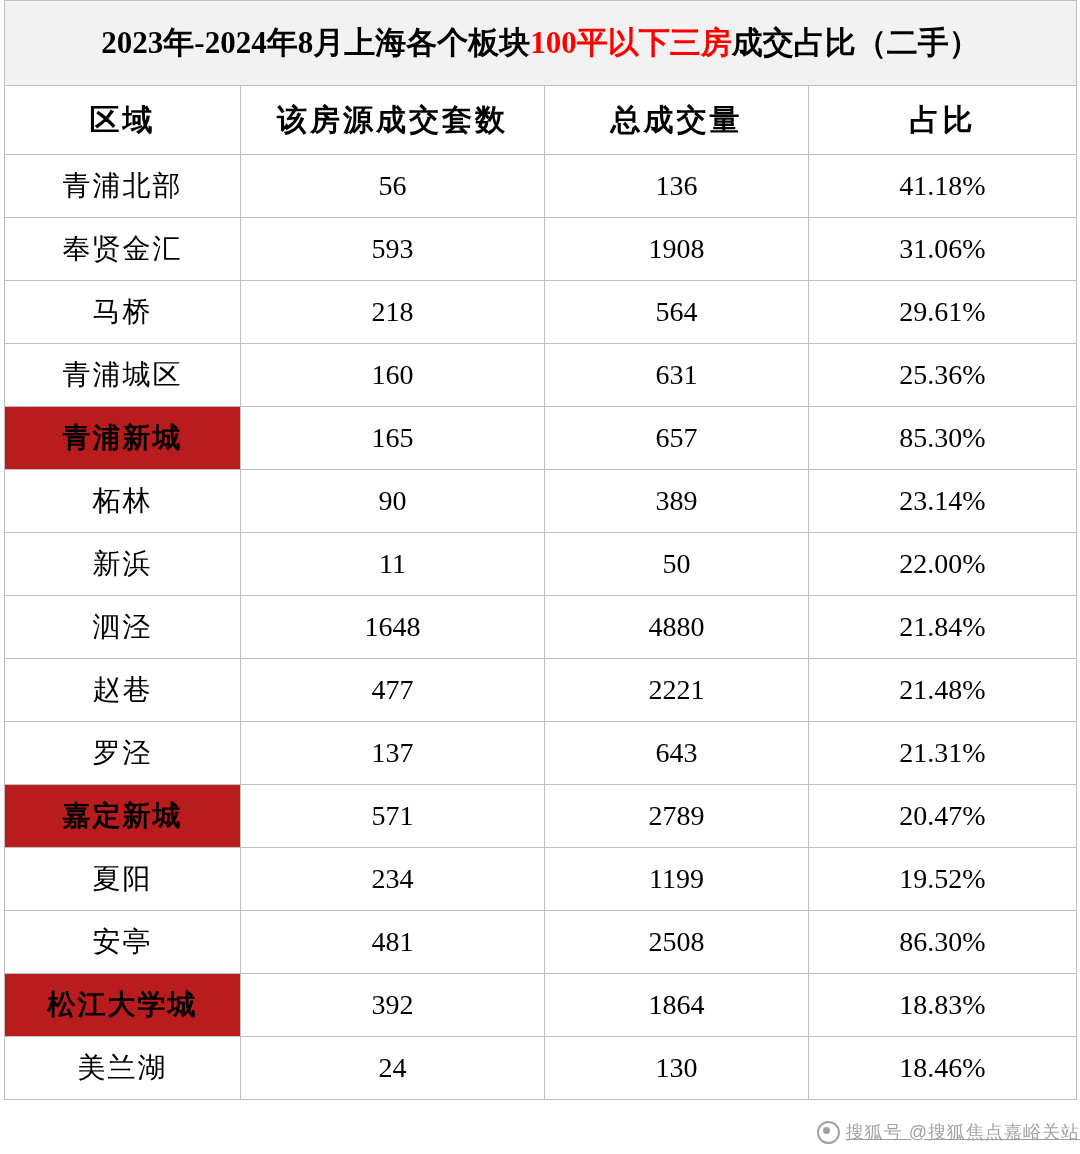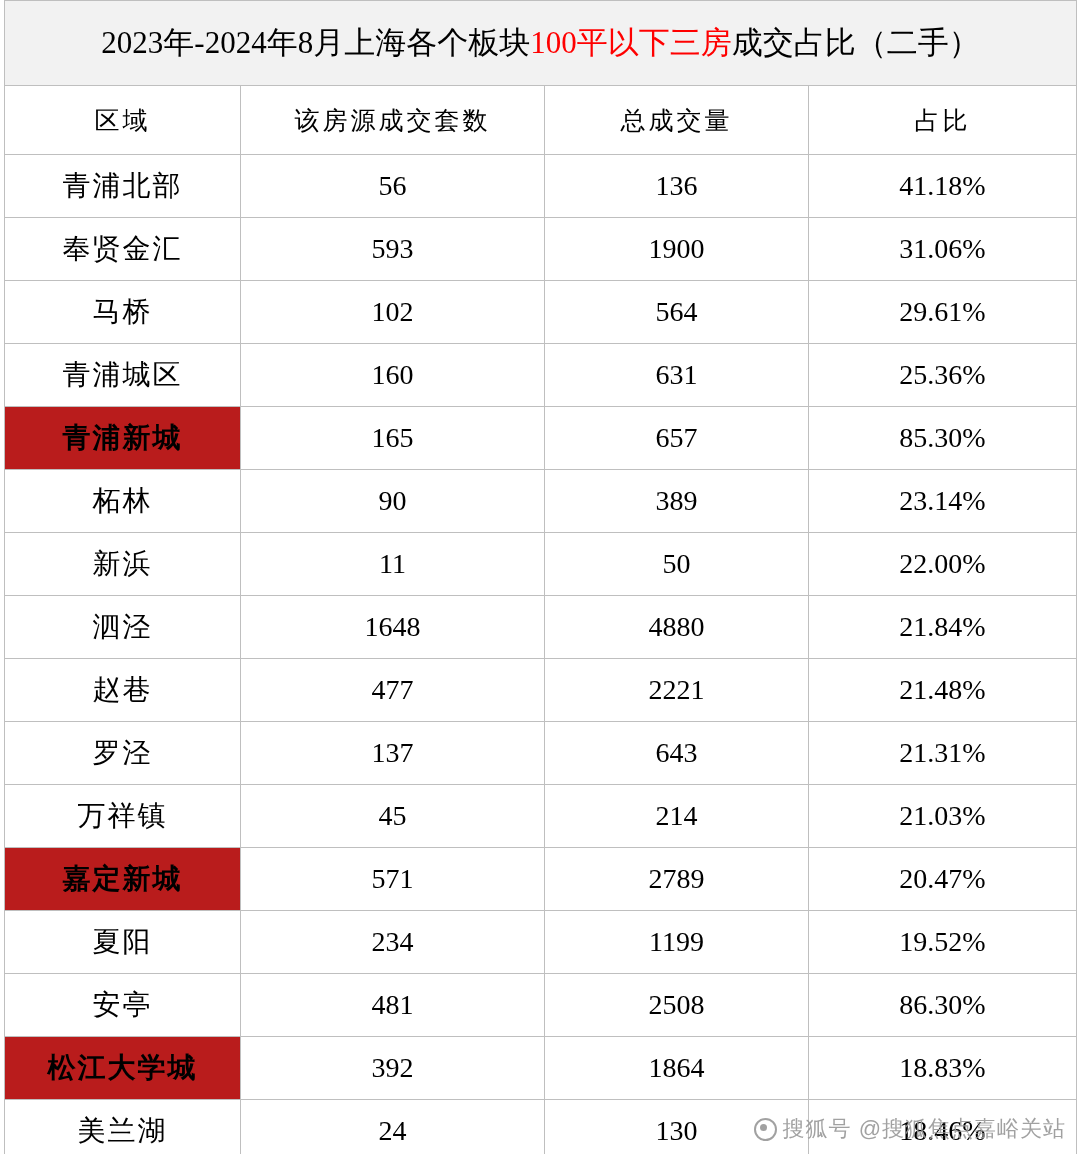--- a/index.html
+++ b/index.html
@@ -39,52 +39,53 @@
   
   col.c0 { width: 236px; }
   col.c1 { width: 304px; }
   col.c2 { width: 264px; }
   col.c3 { width: 268px; }
 
   tr.title-row td {
     height: 84px;
     background: #f2f2f2;
     font-size: 31px;
-    font-weight: normal;
+    font-weight: bold;
     border-top: 1px solid #bfbfbf;
   }
   .title-text { letter-spacing: 0px; }
   .title-hl { color: #ff0000; }
 
   tr.header-row td {
-    font-size: 25px;
-    font-weight: normal;
+    font-size: 30px;
+    font-weight: bold;
     height: 68px;
     letter-spacing: 3px;
   }
   td.region-cell { letter-spacing: 2px; margin-left: 24px; }
   tr.highlight td.region-cell {
     background: #b91c1c;
     font-weight: bold;
   }
   tr.datarow td {
     font-size: 28px;
   }
   .watermark {
     position: absolute;
-    right: 14px;
+    right: 0;
     bottom: 10px;
     font-family: "Liberation Sans", sans-serif;
-    font-size: 22px;
+    font-size: 18px;
     color: #9a9a9a;
     letter-spacing: 1px;
     display: flex;
     align-items: center;
     gap: 6px;
     opacity: 0.92;
+    text-decoration: underline;
   }
   .wm-logo {
     display: inline-block;
     width: 19px;
     height: 19px;
     border-radius: 50%;
     border: 2px solid #9a9a9a;
     position: relative;
   }
   .wm-logo::after {
@@ -124,26 +125,26 @@
 
       <tr class="datarow">
         <td class="region-cell">青浦北部</td>
         <td>56</td>
         <td>136</td>
         <td>41.18%</td>
       </tr>
       <tr class="datarow">
         <td class="region-cell">奉贤金汇</td>
         <td>593</td>
-        <td>1900</td>
+        <td>1908</td>
         <td>31.06%</td>
       </tr>
       <tr class="datarow">
         <td class="region-cell">马桥</td>
-        <td>102</td>
+        <td>218</td>
         <td>564</td>
         <td>29.61%</td>
       </tr>
       <tr class="datarow">
         <td class="region-cell">青浦城区</td>
         <td>160</td>
         <td>631</td>
         <td>25.36%</td>
       </tr>
       <tr class="datarow highlight">
@@ -175,26 +176,20 @@
         <td>477</td>
         <td>2221</td>
         <td>21.48%</td>
       </tr>
       <tr class="datarow">
         <td class="region-cell">罗泾</td>
         <td>137</td>
         <td>643</td>
         <td>21.31%</td>
       </tr>
-      <tr class="datarow">
-        <td class="region-cell">万祥镇</td>
-        <td>45</td>
-        <td>214</td>
-        <td>21.03%</td>
-      </tr>
       <tr class="datarow highlight">
         <td class="region-cell">嘉定新城</td>
         <td>571</td>
         <td>2789</td>
         <td>20.47%</td>
       </tr>
       <tr class="datarow">
         <td class="region-cell">夏阳</td>
         <td>234</td>
         <td>1199</td>

